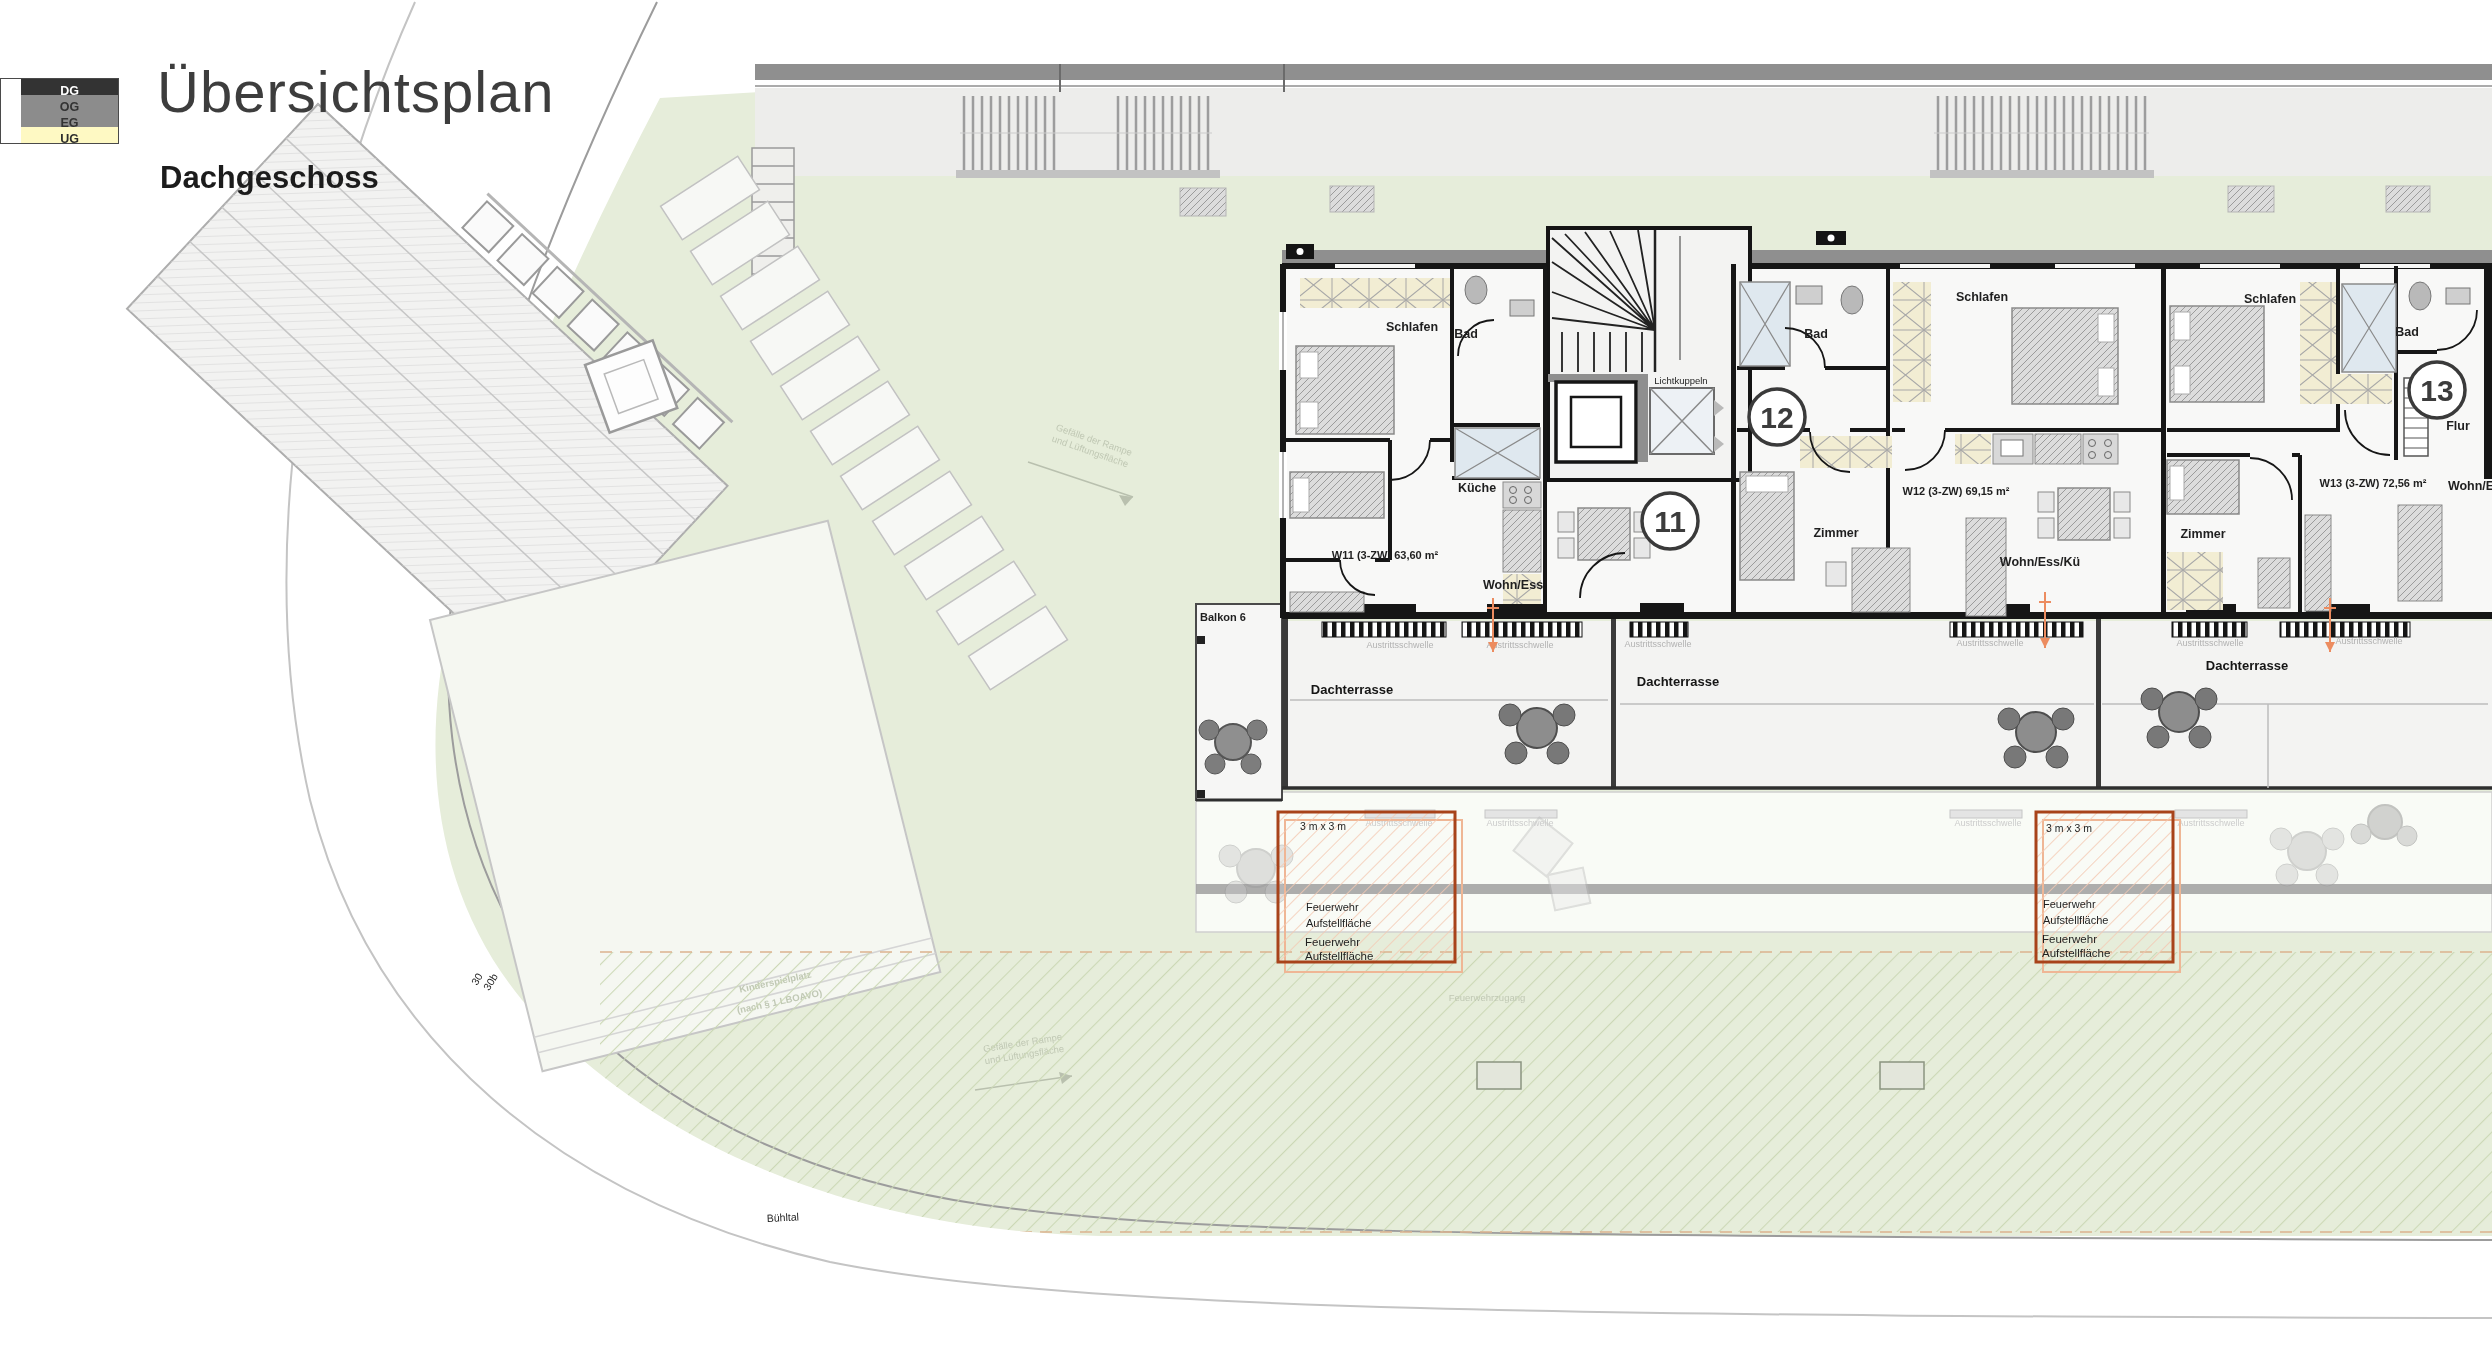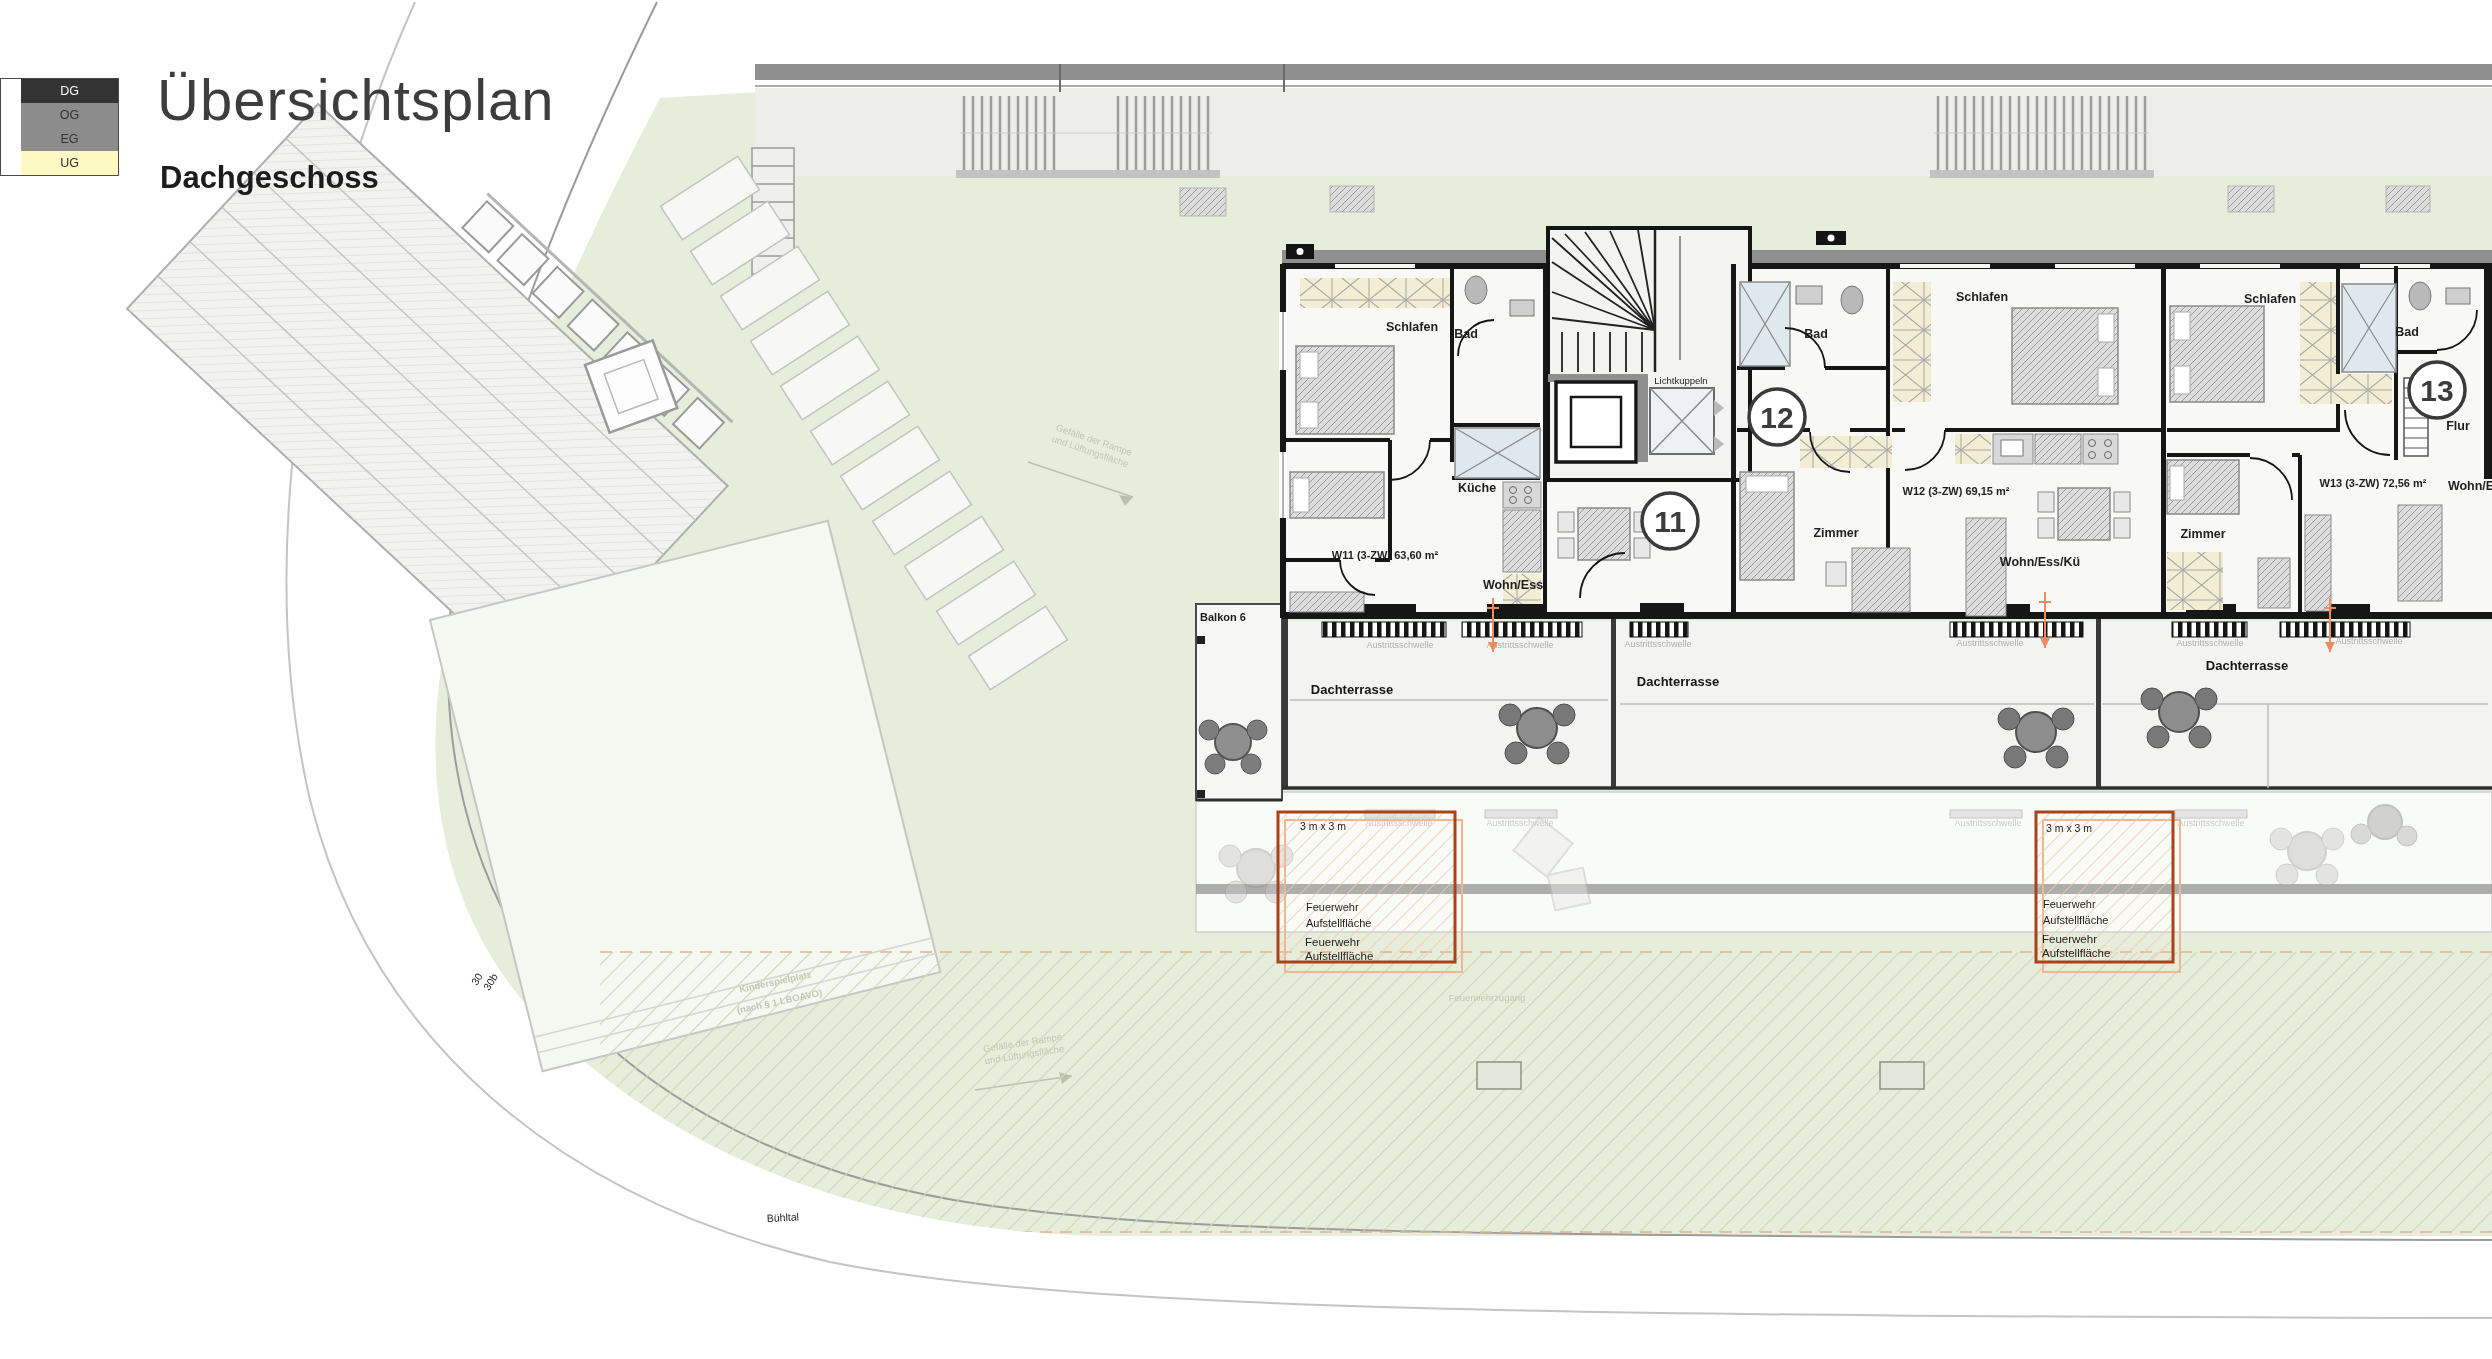--- a/index.html
+++ b/index.html
@@ -1,23 +1,23 @@
 <!DOCTYPE html>
 <html><head>
 <meta charset="utf-8">
 <style>
   html,body{margin:0;padding:0;background:#fff;}
   #stage{position:relative;width:2492px;height:1359px;background:#ffffff;overflow:hidden;
          font-family:"Liberation Sans",sans-serif;}
   
-  #title{position:absolute;left:157px;top:66px;font-size:58px;font-weight:500;color:#3d3d3d;letter-spacing:1px;}
+  #title{position:absolute;left:157px;top:58px;font-size:58px;font-weight:500;color:#3d3d3d;letter-spacing:1px;}
   #subtitle{position:absolute;left:160px;top:160px;font-size:31px;font-weight:700;color:#1c1c1c;}
   
   #floorsel{position:absolute;left:0;top:78px;width:117px;border:1px solid #4a4a4a;}
-  .floor-item{height:24px;line-height:24px;text-align:center;font-size:12.5px;font-weight:400;
+  .floor-item{height:16px;line-height:24px;text-align:center;font-size:12.5px;font-weight:700;
               color:#333;background:#8c8c8c;cursor:pointer;margin-left:20px;}
   .floor-item.active{background:#333333;color:#ffffff;}
   .floor-item.bottom{background:#fef9c3;color:#2e2e2e;}
   svg{position:absolute;left:0;top:0;font-family:"Liberation Sans",sans-serif;}
   text{fill:#1f1f1f;}
   .room{font-size:12.5px;font-weight:700;fill:#1f1f1f;}
   .apt{font-size:11px;font-weight:700;fill:#1f1f1f;}
   .terr{font-size:13px;font-weight:700;fill:#151515;}
   .thresh{font-size:9px;fill:#b2b2b2;}
   .threshlow{font-size:9px;fill:#cccccc;}

